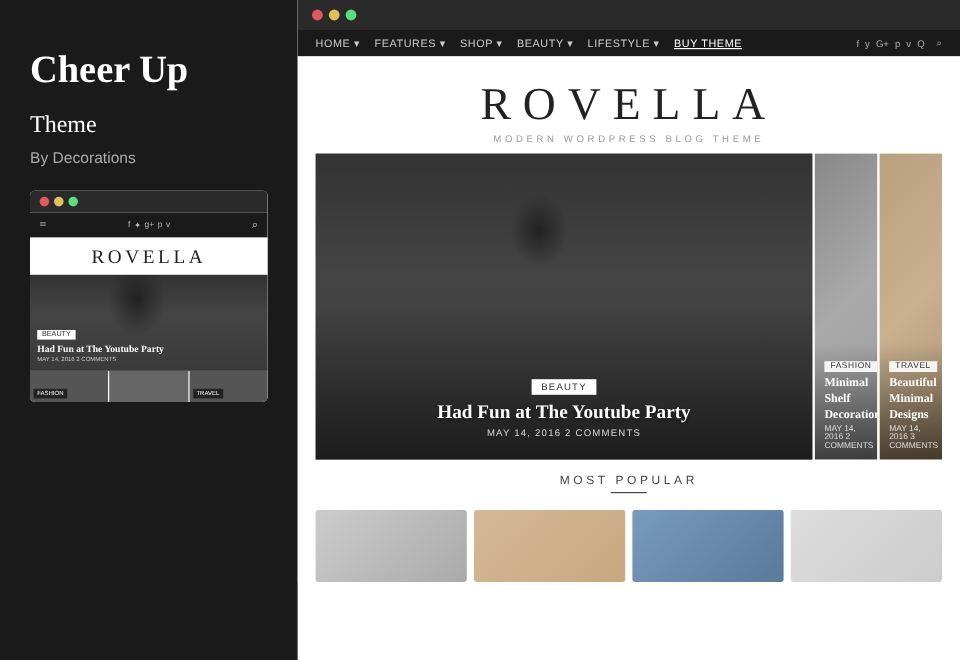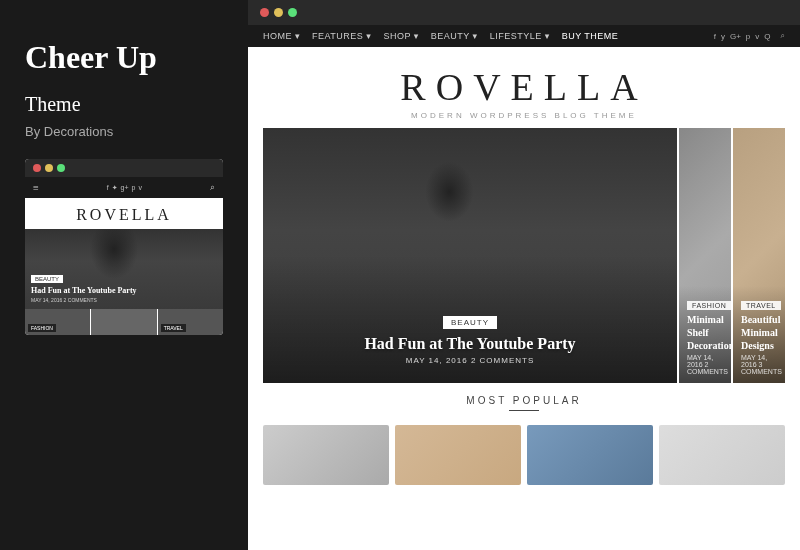--- a/index.html
+++ b/index.html
@@ -206,20 +206,21 @@
     .nav-link {
       color: #ccc;
       font-size: 9px;
       font-family: Arial, sans-serif;
       text-transform: uppercase;
       letter-spacing: 0.5px;
       cursor: pointer;
     }
     .nav-link.buy {
       color: #fff;
+      text-decoration: underline;
     }
     .nav-social {
       display: flex;
       gap: 5px;
       align-items: center;
     }
     .nav-social span {
       color: #aaa;
       font-size: 8px;
       font-family: Arial, sans-serif;

